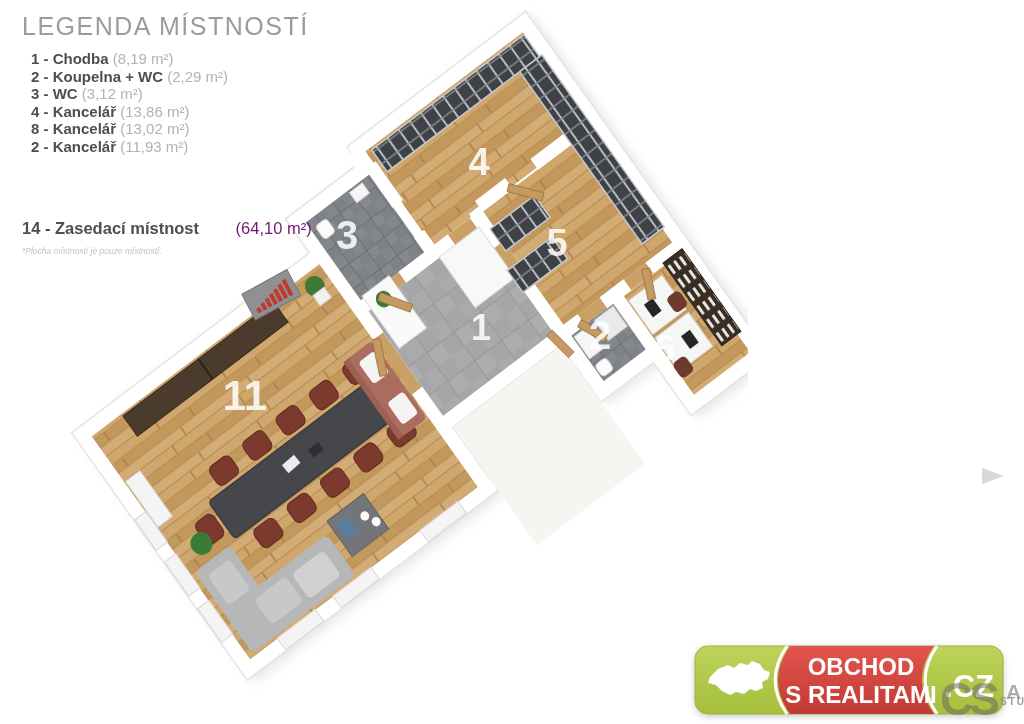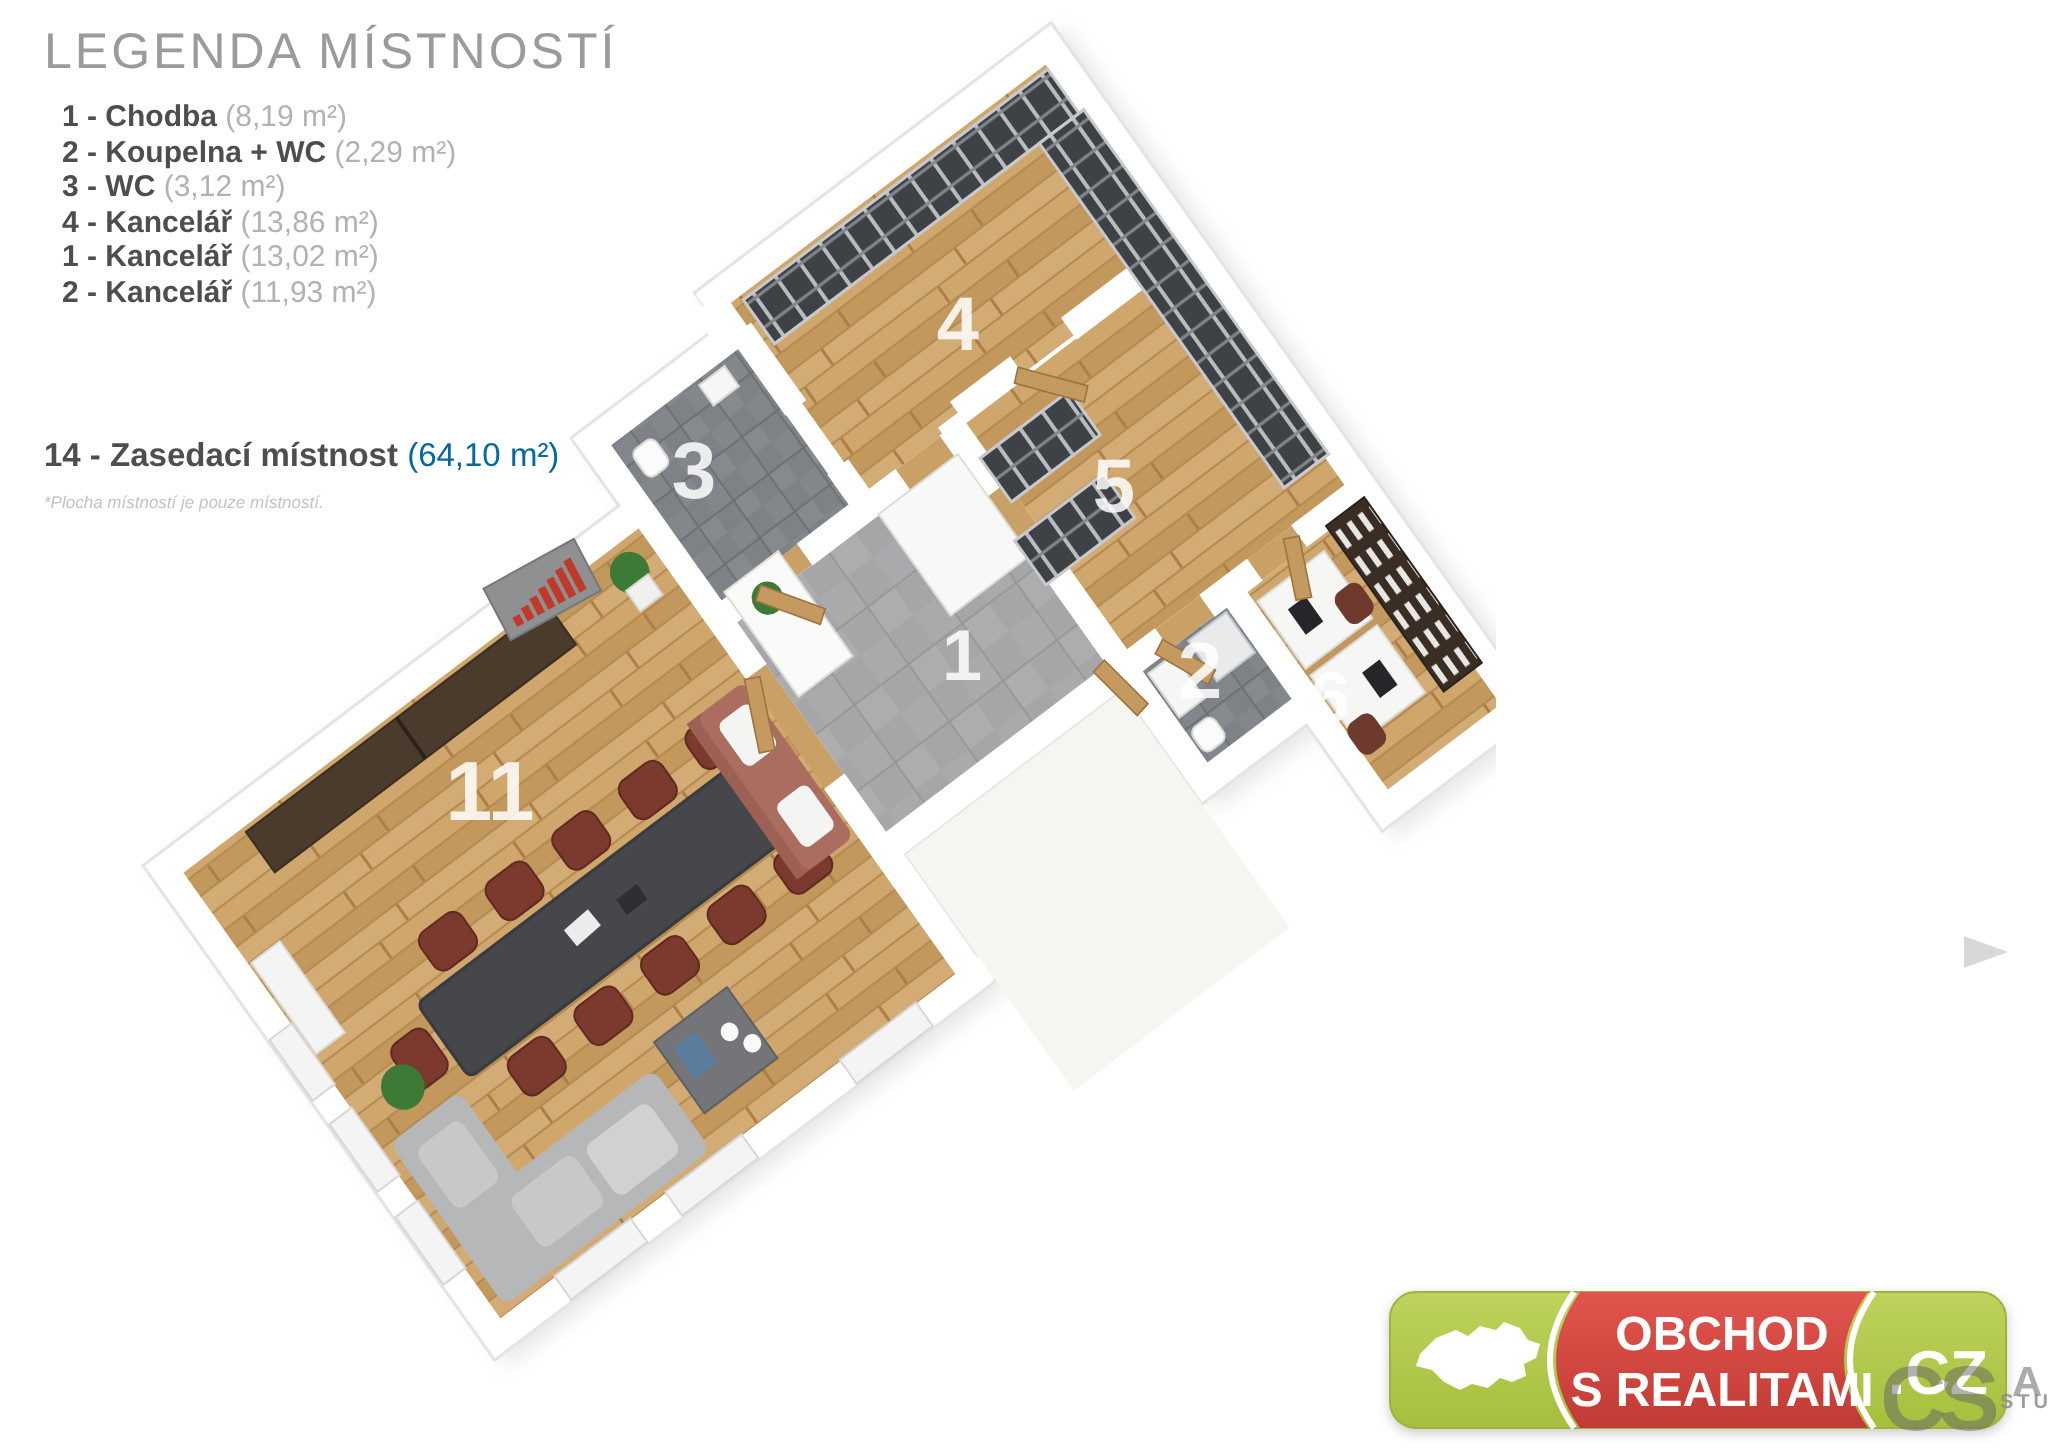--- a/index.html
+++ b/index.html
@@ -3,21 +3,21 @@
 <meta charset="utf-8">
 <style>
   html,body{margin:0;padding:0;}
   body{width:1024px;height:724px;position:relative;overflow:hidden;background:#ffffff;
        font-family:"Liberation Sans", sans-serif;}
   .legend{position:absolute;left:22px;top:12px;z-index:5;}
   .legend-title{font-size:25px;color:#9b9b9b;letter-spacing:1.5px;margin-bottom:9px;}
   .legend-item{font-size:15px;line-height:17.5px;padding-left:9px;color:#4e4e4e;font-weight:bold;white-space:nowrap;}
   .legend-item .area{color:#b2b2b2;font-weight:normal;margin-top:44px;}
   .legend-special{margin-top:64px;font-size:16.5px;color:#4e4e4e;font-weight:bold;padding-left:0px;white-space:nowrap;}
-  .legend-special .area{color:#0369a1;font-weight:normal;}
+  .legend-special .area{color:#701a75;font-weight:normal;margin-left:32px;}
   .legend-footnote{margin-top:8px;font-size:8.5px;color:#c3c3c3;font-style:italic;}
   #plan-svg{position:absolute;left:0;top:0;z-index:1;}
   .room-num{fill:#ffffff;fill-opacity:.85;font-weight:bold;font-family:"Liberation Sans",sans-serif;}
   .logo{position:absolute;left:694px;top:645px;z-index:8;filter:drop-shadow(0 2px 3px rgba(60,60,60,.28));}
   .logo text{font-family:"Liberation Sans",sans-serif;font-weight:bold;fill:#ffffff;}
   .watermark{position:absolute;left:940px;top:670px;z-index:9;width:136px;height:54px;pointer-events:none;text-decoration:underline;}
   .wm-ghost{position:absolute;left:0px;top:2px;font-size:46px;font-weight:bold;color:rgba(100,100,100,.5);letter-spacing:-4px;}
   .wm-art{position:absolute;left:66px;top:10px;font-size:21px;font-weight:bold;color:rgba(150,150,150,.8);letter-spacing:3px;}
   .wm-studio{position:absolute;left:60px;top:26px;font-size:10px;font-weight:bold;color:rgba(140,140,140,.85);letter-spacing:2px;}
 </style>
@@ -36,21 +36,21 @@
   </div>
   <div class="legend-item">
     <span>3 - WC</span>
     <span class="area">(3,12 m²)</span>
   </div>
   <div class="legend-item">
     <span>4 - Kancelář</span>
     <span class="area">(13,86 m²)</span>
   </div>
   <div class="legend-item">
-    <span>1 - Kancelář</span>
+    <span>8 - Kancelář</span>
     <span class="area">(13,02 m²)</span>
   </div>
   <div class="legend-item">
     <span>2 - Kancelář</span>
     <span class="area">(11,93 m²)</span>
   </div>
   <div class="legend-special">
     <span>14 - Zasedací místnost</span>
     <span class="area">(64,10 m²)</span>
   </div>

